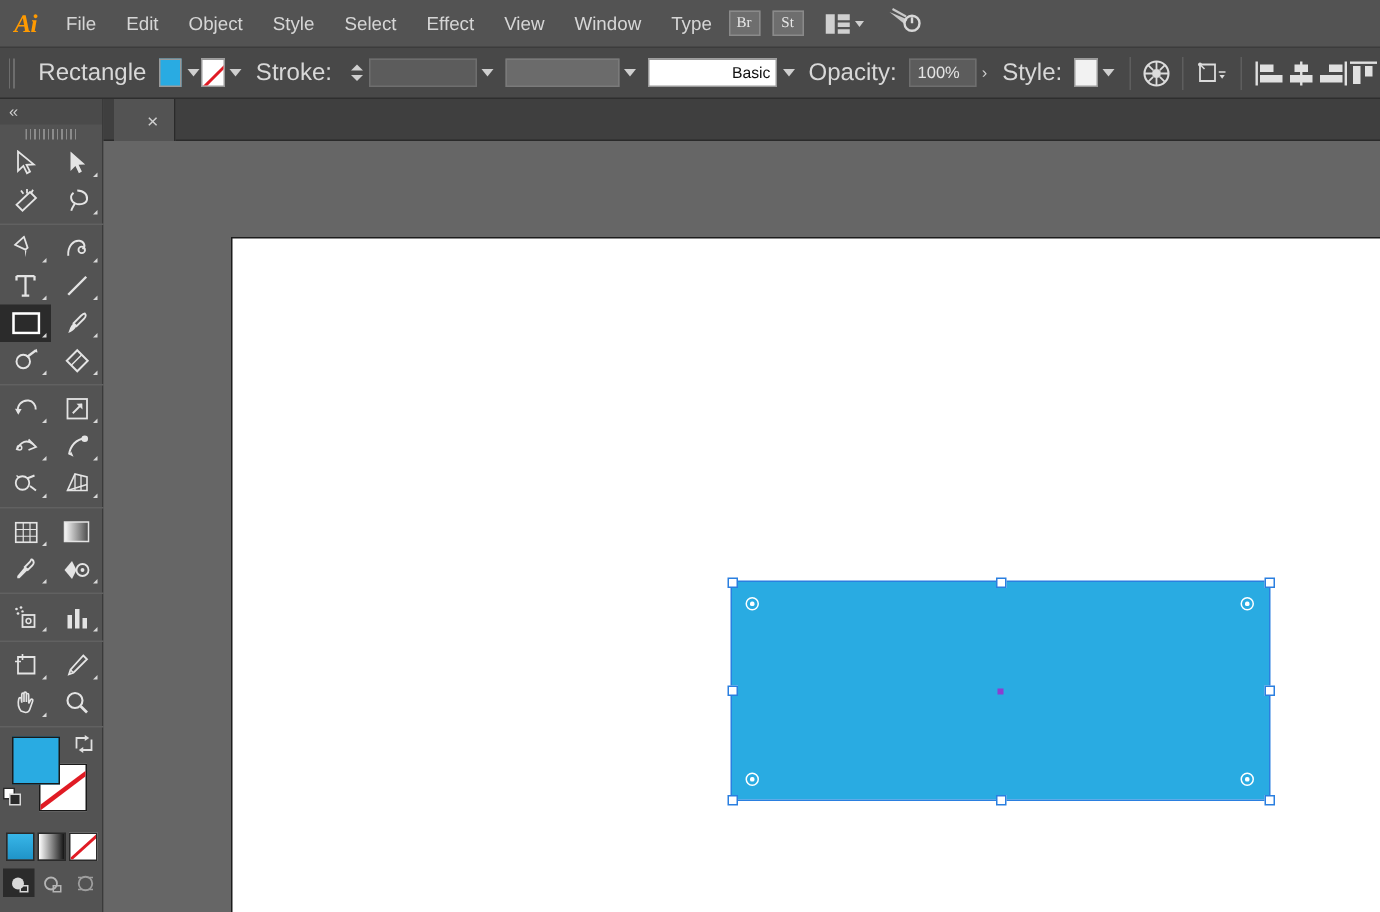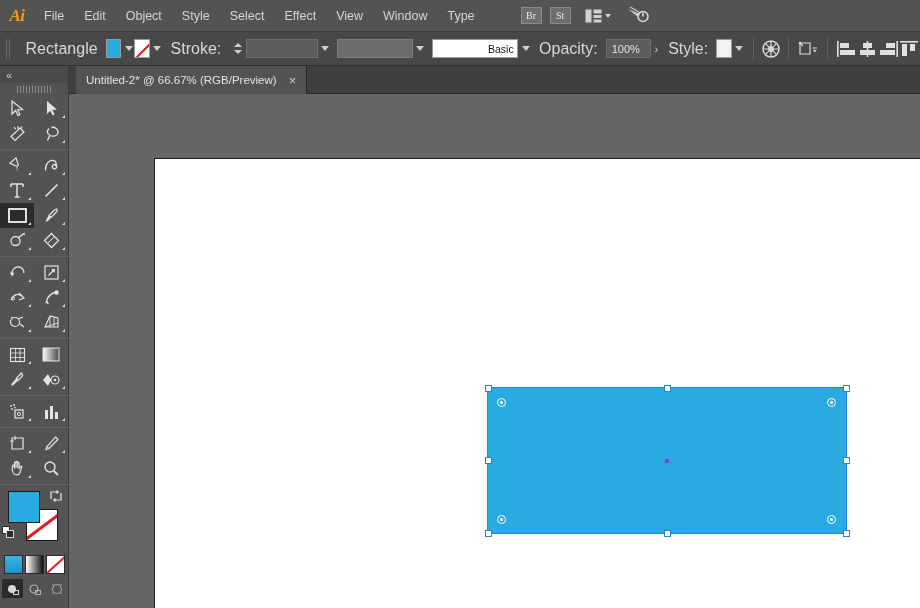--- a/index.html
+++ b/index.html
@@ -24,21 +24,21 @@
     display: flex; align-items: center; justify-content: center;
     color: #ff9a00; font-weight: bold; font-size: 17px;
     font-family: "Liberation Serif", serif;
     letter-spacing: -0.5px;
     font-style: italic;
   }
   .menu-item {
     padding: 0 10px; height: 32px; line-height: 32px;
     color: #d6d6d6; font-size: 12.5px; cursor: default;
   }
-  .menubar-right { display: flex; align-items: center; margin-left: 36px; gap: 8px; }
+  .menubar-right { display: flex; align-items: center; margin-left: 1px; gap: 8px; }
   .sq-btn {
     width: 21px; height: 17px;
     border: 1px solid #8a8a8a; background: #6e6e6e;
     color: #e8e8e8; font-size: 10px;
     display: flex; align-items: center; justify-content: center;
     font-family: "Liberation Serif", serif;
   }
   .arrange-ico { display: flex; align-items: center; gap: 3px; margin-left: 6px; }
   .chev { width: 0; height: 0; border-left: 4px solid transparent; border-right: 4px solid transparent; border-top: 5px solid #cfcfcf; }
   .chev-sm { width: 0; height: 0; border-left: 3.5px solid transparent; border-right: 3.5px solid transparent; border-top: 4px solid #cfcfcf; }
@@ -349,21 +349,20 @@
     <svg class="align-ico" viewBox="0 0 21 18">
       <rect x="1" y="1" width="18" height="1.6" fill="#e0e0e0"></rect>
       <rect x="3" y="4" width="5" height="12" fill="#e0e0e0"></rect>
       <rect x="11" y="4" width="5" height="7" fill="#e0e0e0"></rect>
     </svg>
   </div>
 </div>
 
 <div class="tabbar">
   <div class="doc-tab">
-    <span class="doc-tab-title">Untitled-2* @ 66.67% (RGB/Preview)</span>
     <span class="doc-tab-close">×</span>
   </div>
 </div>
 
 <div class="toolpanel">
   <div class="tp-collapse">«</div>
   <div class="tp-grip">
       <div class="tp-grip-inner"></div>
     </div>
 

